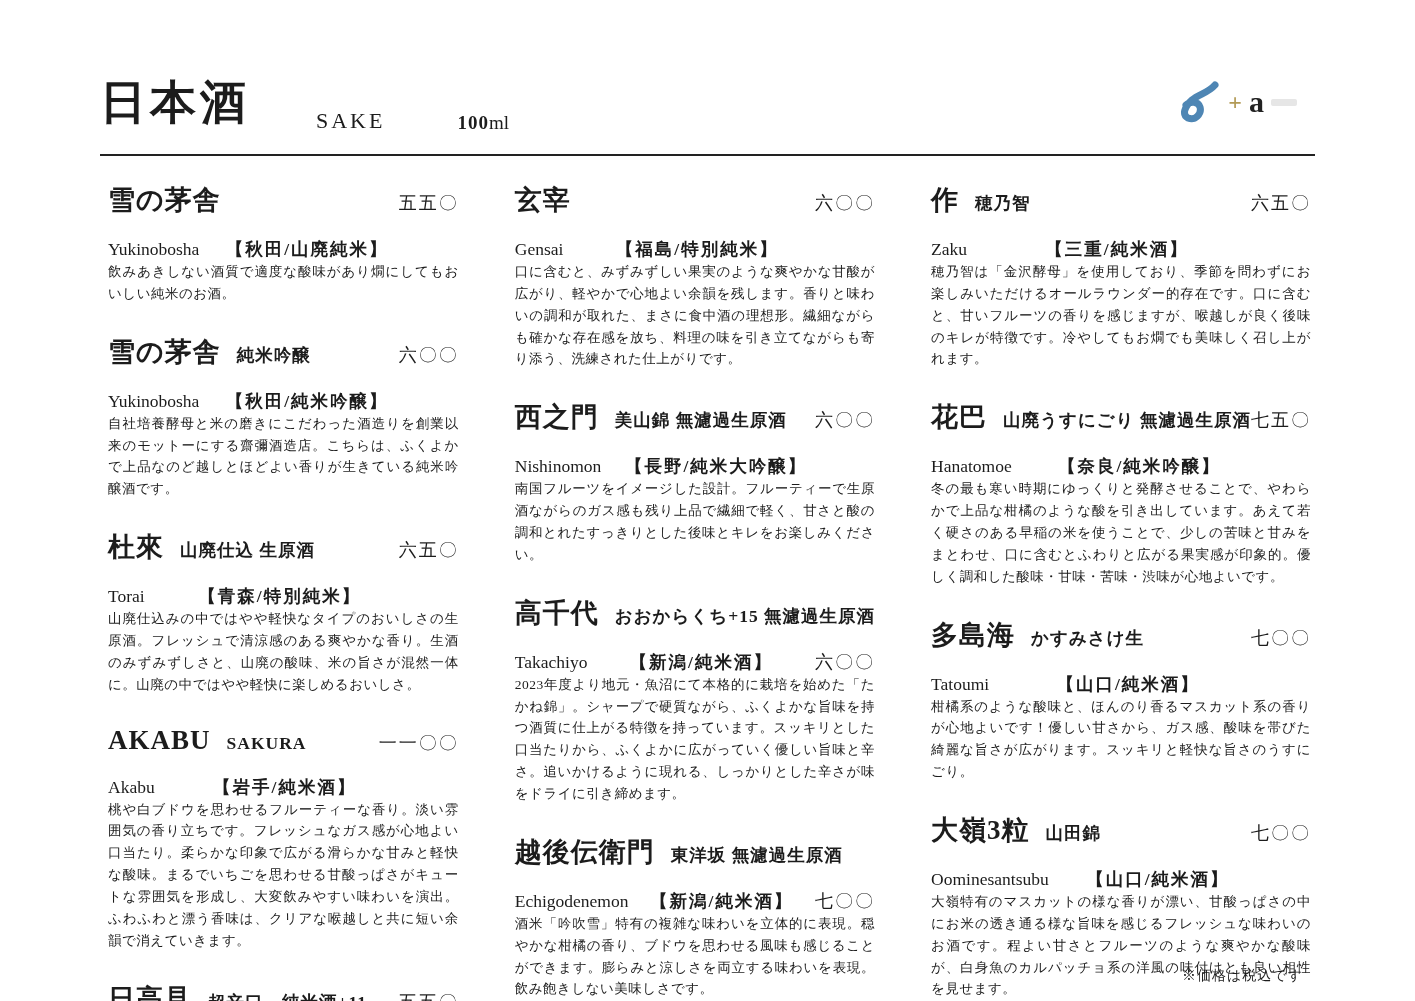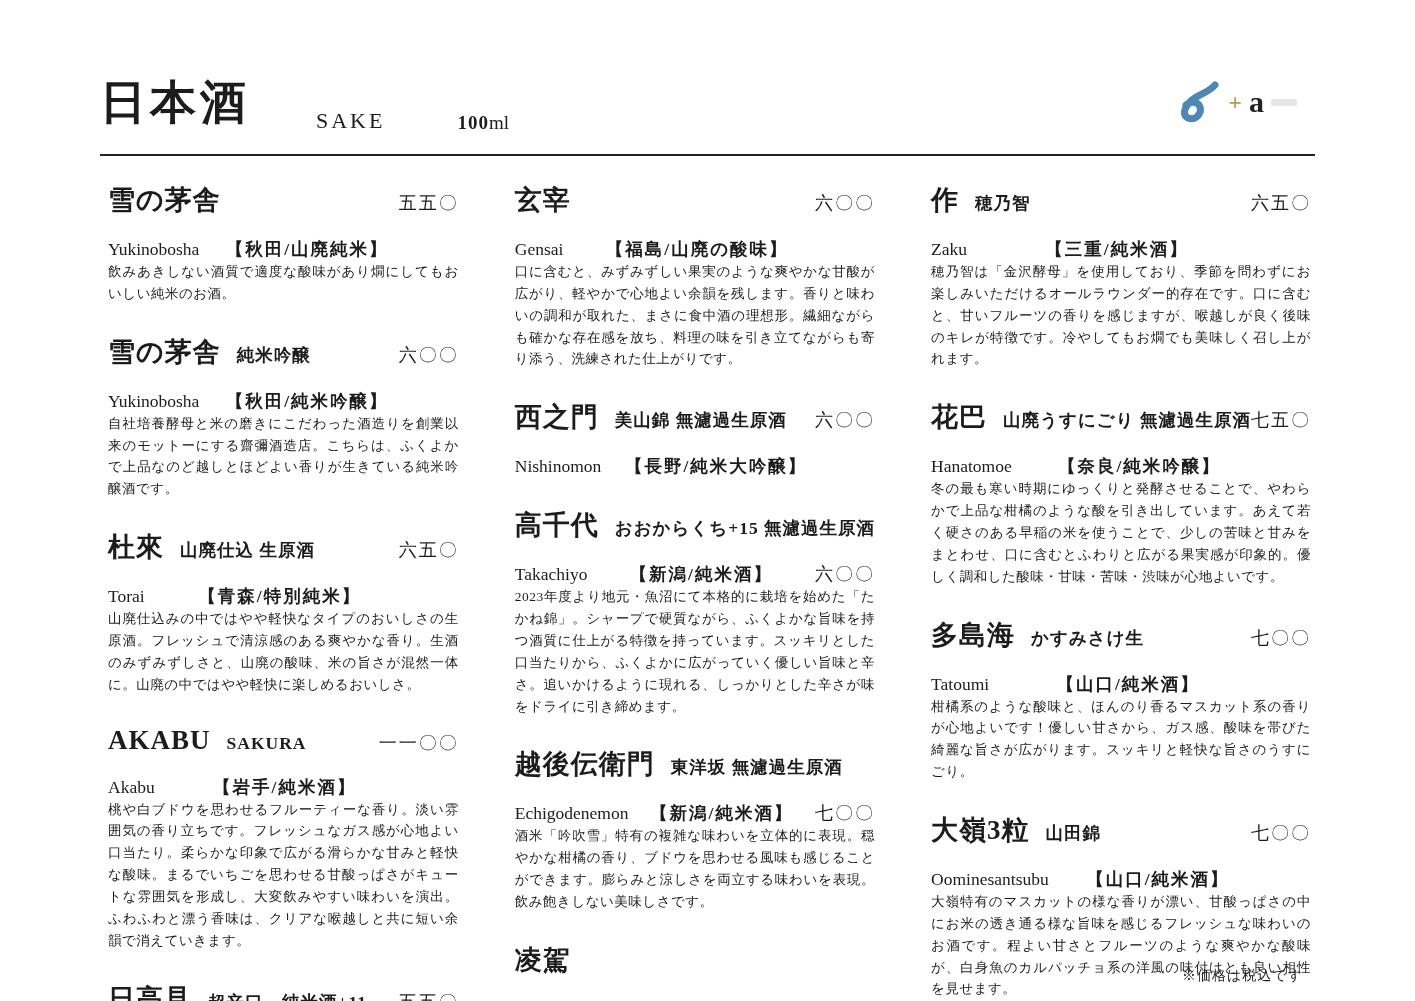--- a/index.html
+++ b/index.html
@@ -155,37 +155,38 @@
 </div>
   <div class="col">
   <div class="entry">
     <div class="entry-line1">
       <span class="entry-name">玄宰</span>
       <span class="entry-sub"></span>
       <span class="entry-price">六〇〇</span>
     </div>
     <div class="entry-line2">
       <span class="entry-romaji">Gensai</span>
-      <span class="entry-origin">【福島/山廃の酸味】</span>
+      <span class="entry-origin">【福島/特別純米】</span>
       <span class="entry-price2"></span>
     </div>
     <div class="entry-desc">口に含むと、みずみずしい果実のような爽やかな甘酸が広がり、軽やかで心地よい余韻を残します。香りと味わいの調和が取れた、まさに食中酒の理想形。繊細ながらも確かな存在感を放ち、料理の味を引き立てながらも寄り添う、洗練された仕上がりです。</div>
   </div>
 
   <div class="entry">
     <div class="entry-line1">
       <span class="entry-name">西之門</span>
       <span class="entry-sub">美山錦 無濾過生原酒</span>
       <span class="entry-price">六〇〇</span>
     </div>
     <div class="entry-line2">
       <span class="entry-romaji">Nishinomon</span>
       <span class="entry-origin">【長野/純米大吟醸】</span>
       <span class="entry-price2"></span>
     </div>
+    <div class="entry-desc">南国フルーツをイメージした設計。フルーティーで生原酒ながらのガス感も残り上品で繊細で軽く、甘さと酸の調和とれたすっきりとした後味とキレをお楽しみください。</div>
   </div>
 
   <div class="entry">
     <div class="entry-line1">
       <span class="entry-name">高千代</span>
       <span class="entry-sub">おおからくち+15 無濾過生原酒</span>
       <span class="entry-price"></span>
     </div>
     <div class="entry-line2">
       <span class="entry-romaji">Takachiyo</span>

